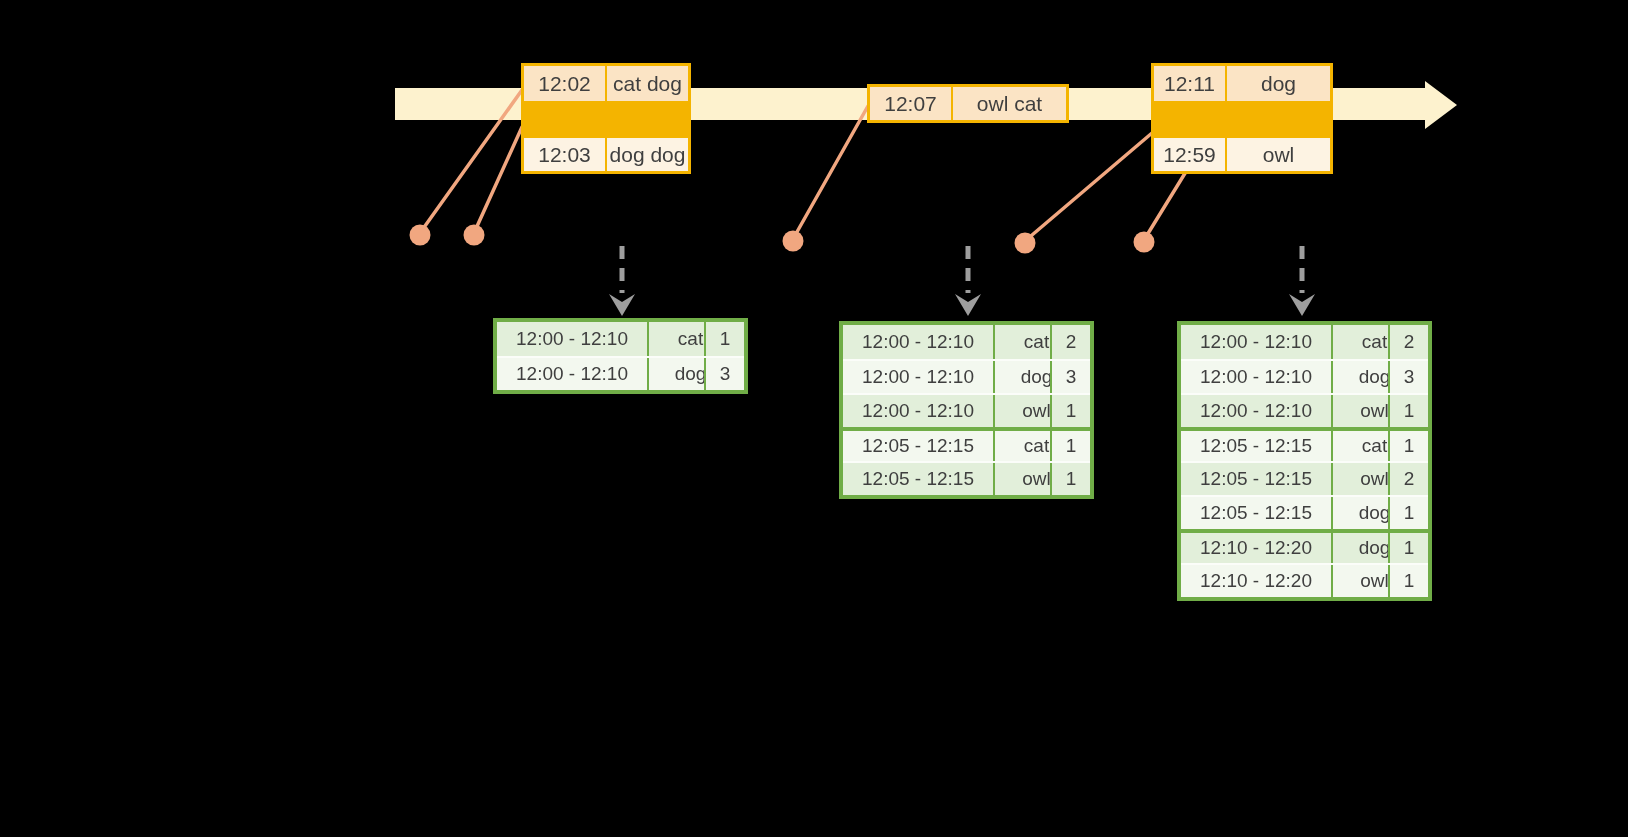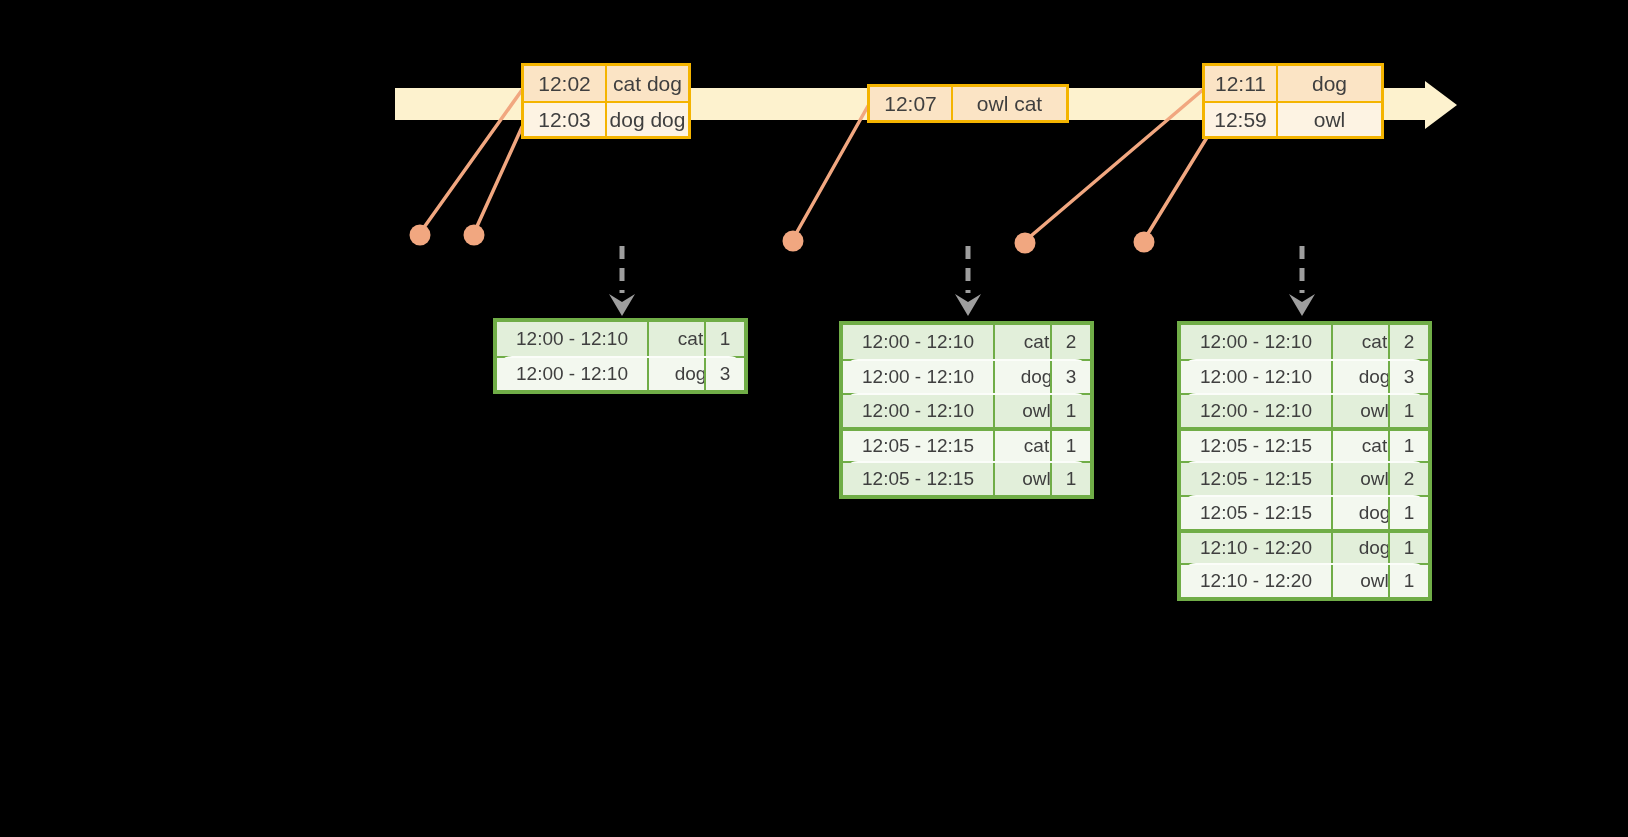--- a/index.html
+++ b/index.html
@@ -43,44 +43,44 @@
   
   .event-table {
     position: absolute;
     border: 3px solid var(--event-border);
     background: var(--event-border);
     display: flex;
     flex-direction: column;
   }
   .ev-row { display: flex; height: 35px; }
   #event-2 .ev-row { height: 33px; }
-  .ev-row + .ev-row { border-top: 2px solid var(--event-border); }
+  .ev-row + .ev-row { border-top: 2px solid var(--event-border); margin-top: 35px; }
   .ev-cell {
     display: flex; align-items: center; justify-content: center;
     font-size: 21px; color: var(--text);
   }
   .ev-time { width: 83px; border-right: 2px solid var(--event-border); }
   #event-3 .ev-time { width: 73px; }
   .ev-words { flex: 1; }
   .ev-row.peach .ev-cell { background: var(--peach); }
   .ev-row.cream .ev-cell { background: var(--cream); }
 
   #event-1 { left: 521px; top: 63px;  width: 170px; }
   #event-2 { left: 867px; top: 84px;  width: 202px; }
-  #event-3 { left: 1202px; top: 63px; width: 182px; }
+  #event-3 { left: 1151px; top: 63px; width: 182px; }
 
   
   .result-table {
     position: absolute;
     border: 4px solid var(--green);
     background: var(--green);
     display: flex;
     flex-direction: column;
   }
-  .res-row { display: flex; height: 34px; border-radius: 15px; }
+  .res-row { display: flex; height: 34px; }
   .res-row.sep-thin  { border-top: 2px solid var(--thin-sep); }
   .res-row.sep-group { border-top: 4px solid var(--green); }
   .res-cell {
     display: flex; align-items: center; justify-content: center;
     font-size: 19px; color: var(--text);
   }
   .res-window { width: 150px; }
   .res-word   { width: 57px; border-left: 2px solid var(--green); padding-left: 28px; }
   .res-count  { width: 40px; border-left: 2px solid var(--green); }
   .res-row.even .res-cell { background: var(--row-green); }

